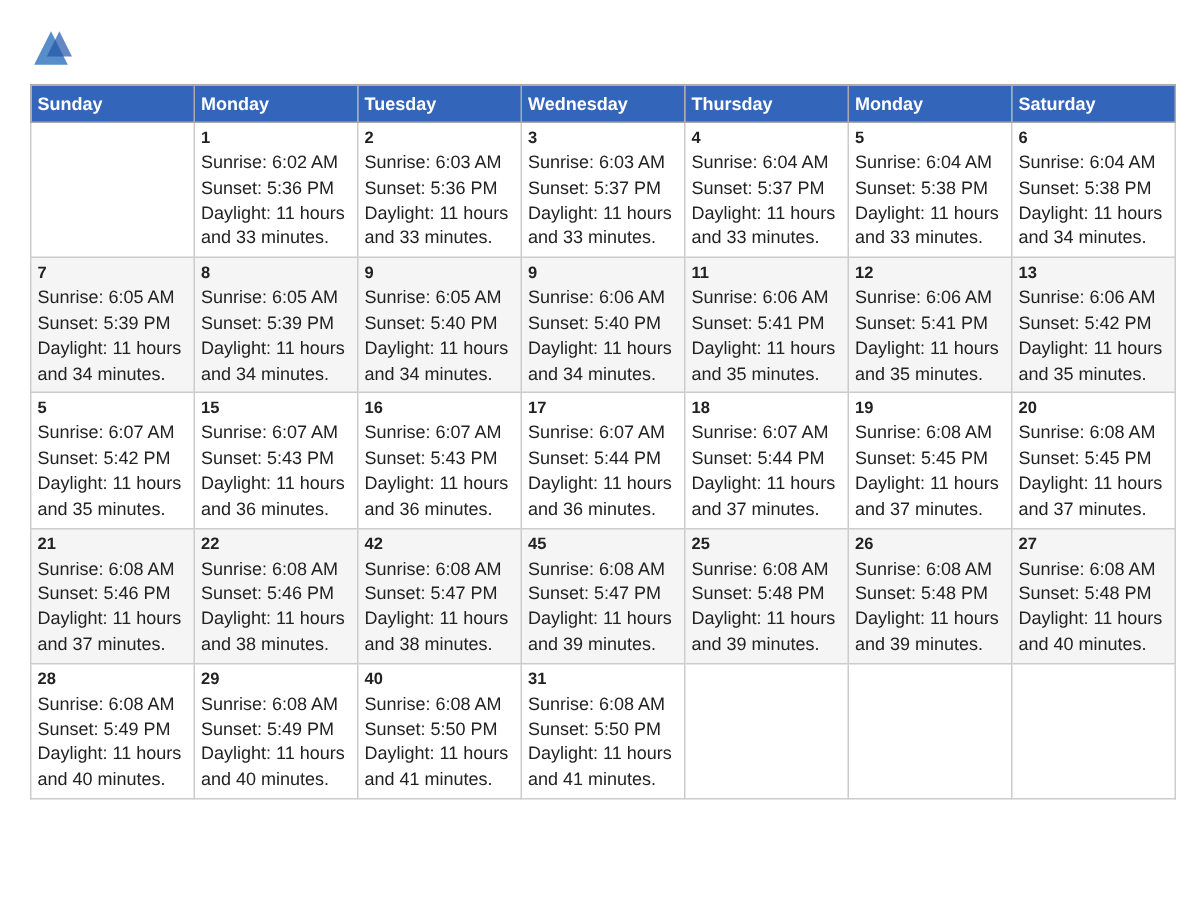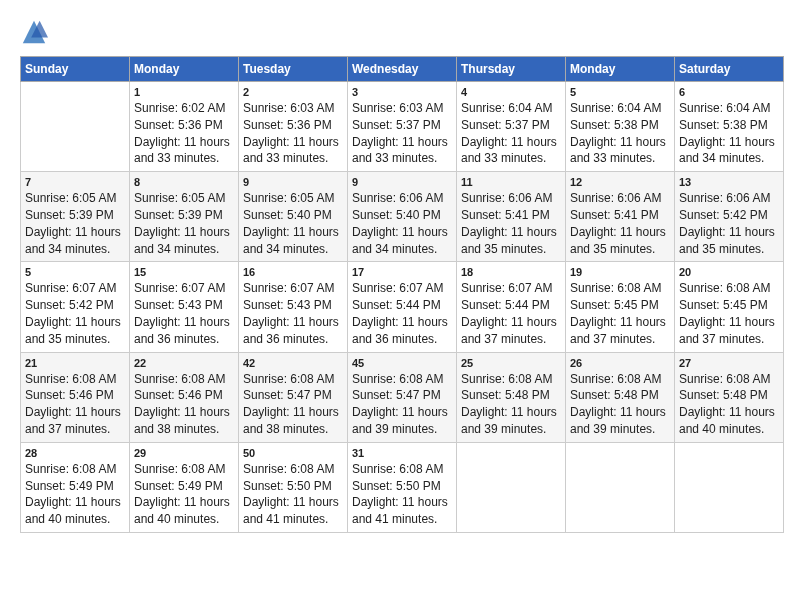--- a/index.html
+++ b/index.html
@@ -333,21 +333,21 @@
 and 40 minutes.</div>
           </td>
           <td>
             <span class="day-number">29</span>
             <div class="day-info" style="white-space: pre-line;">Sunrise: 6:08 AM
 Sunset: 5:49 PM
 Daylight: 11 hours
 and 40 minutes.</div>
           </td>
           <td>
-            <span class="day-number">50</span>
+            <span class="day-number">40</span>
             <div class="day-info" style="white-space: pre-line;">Sunrise: 6:08 AM
 Sunset: 5:50 PM
 Daylight: 11 hours
 and 41 minutes.</div>
           </td>
           <td>
             <span class="day-number">31</span>
             <div class="day-info" style="white-space: pre-line;">Sunrise: 6:08 AM
 Sunset: 5:50 PM
 Daylight: 11 hours

